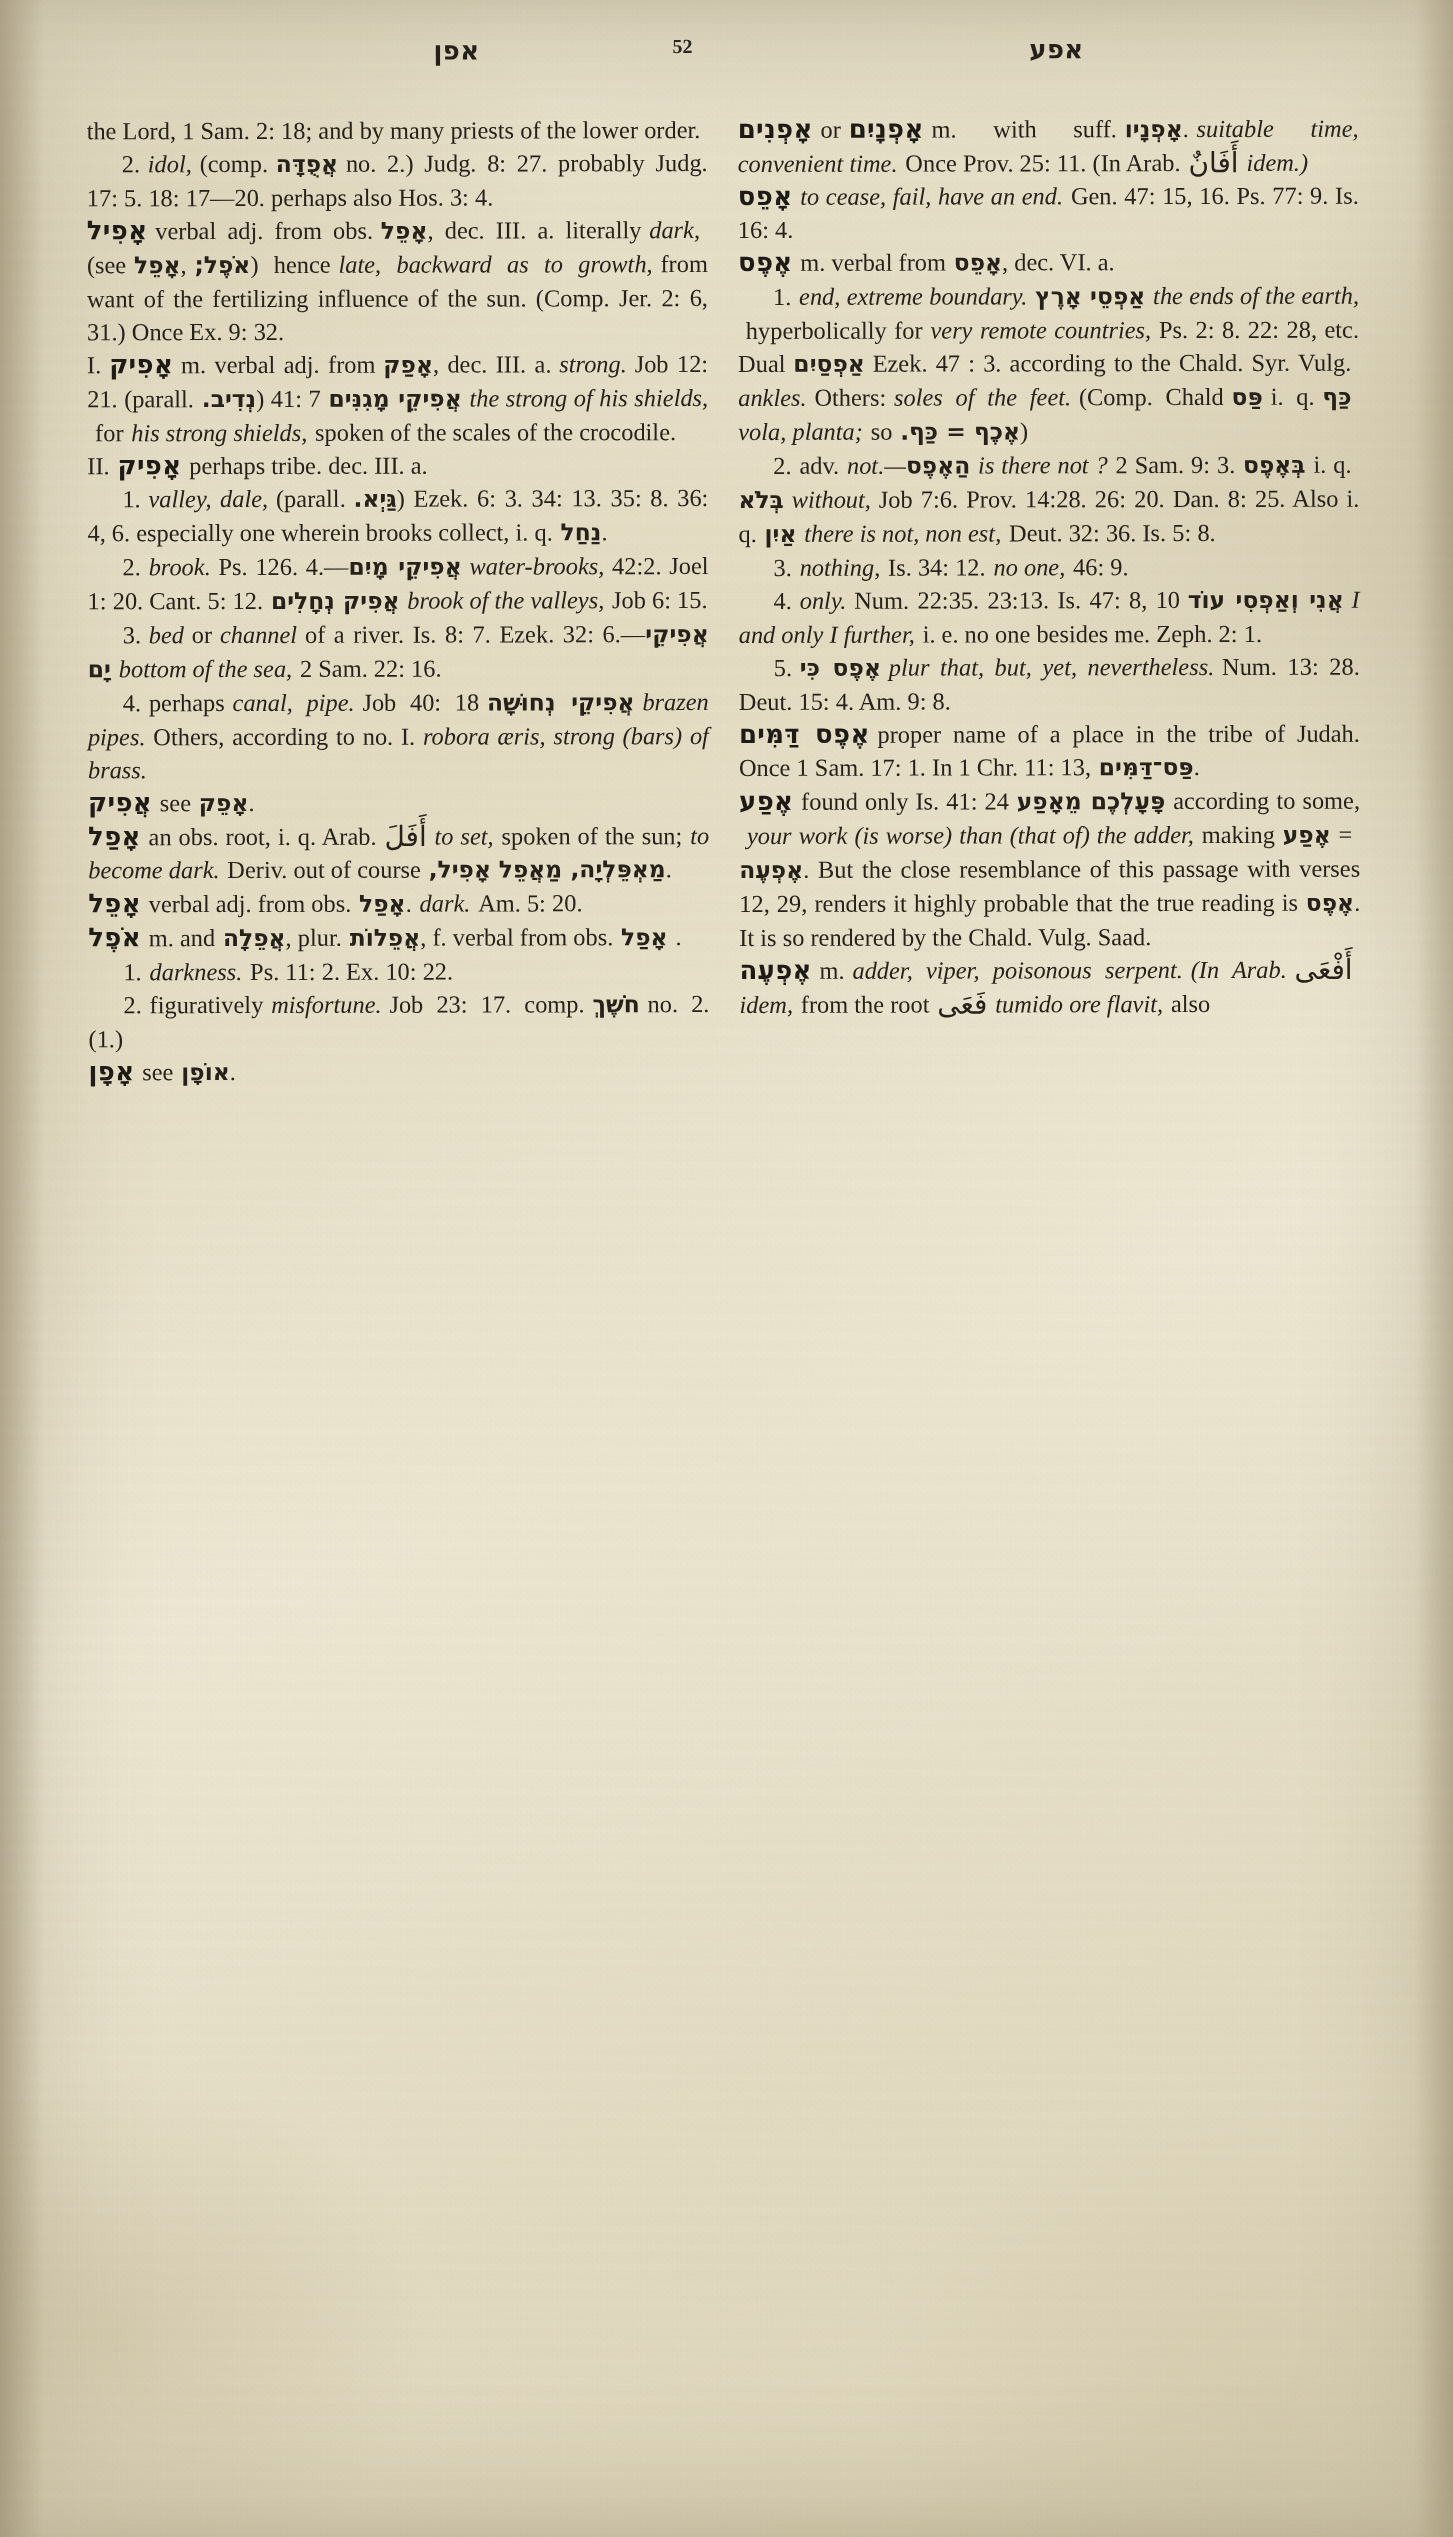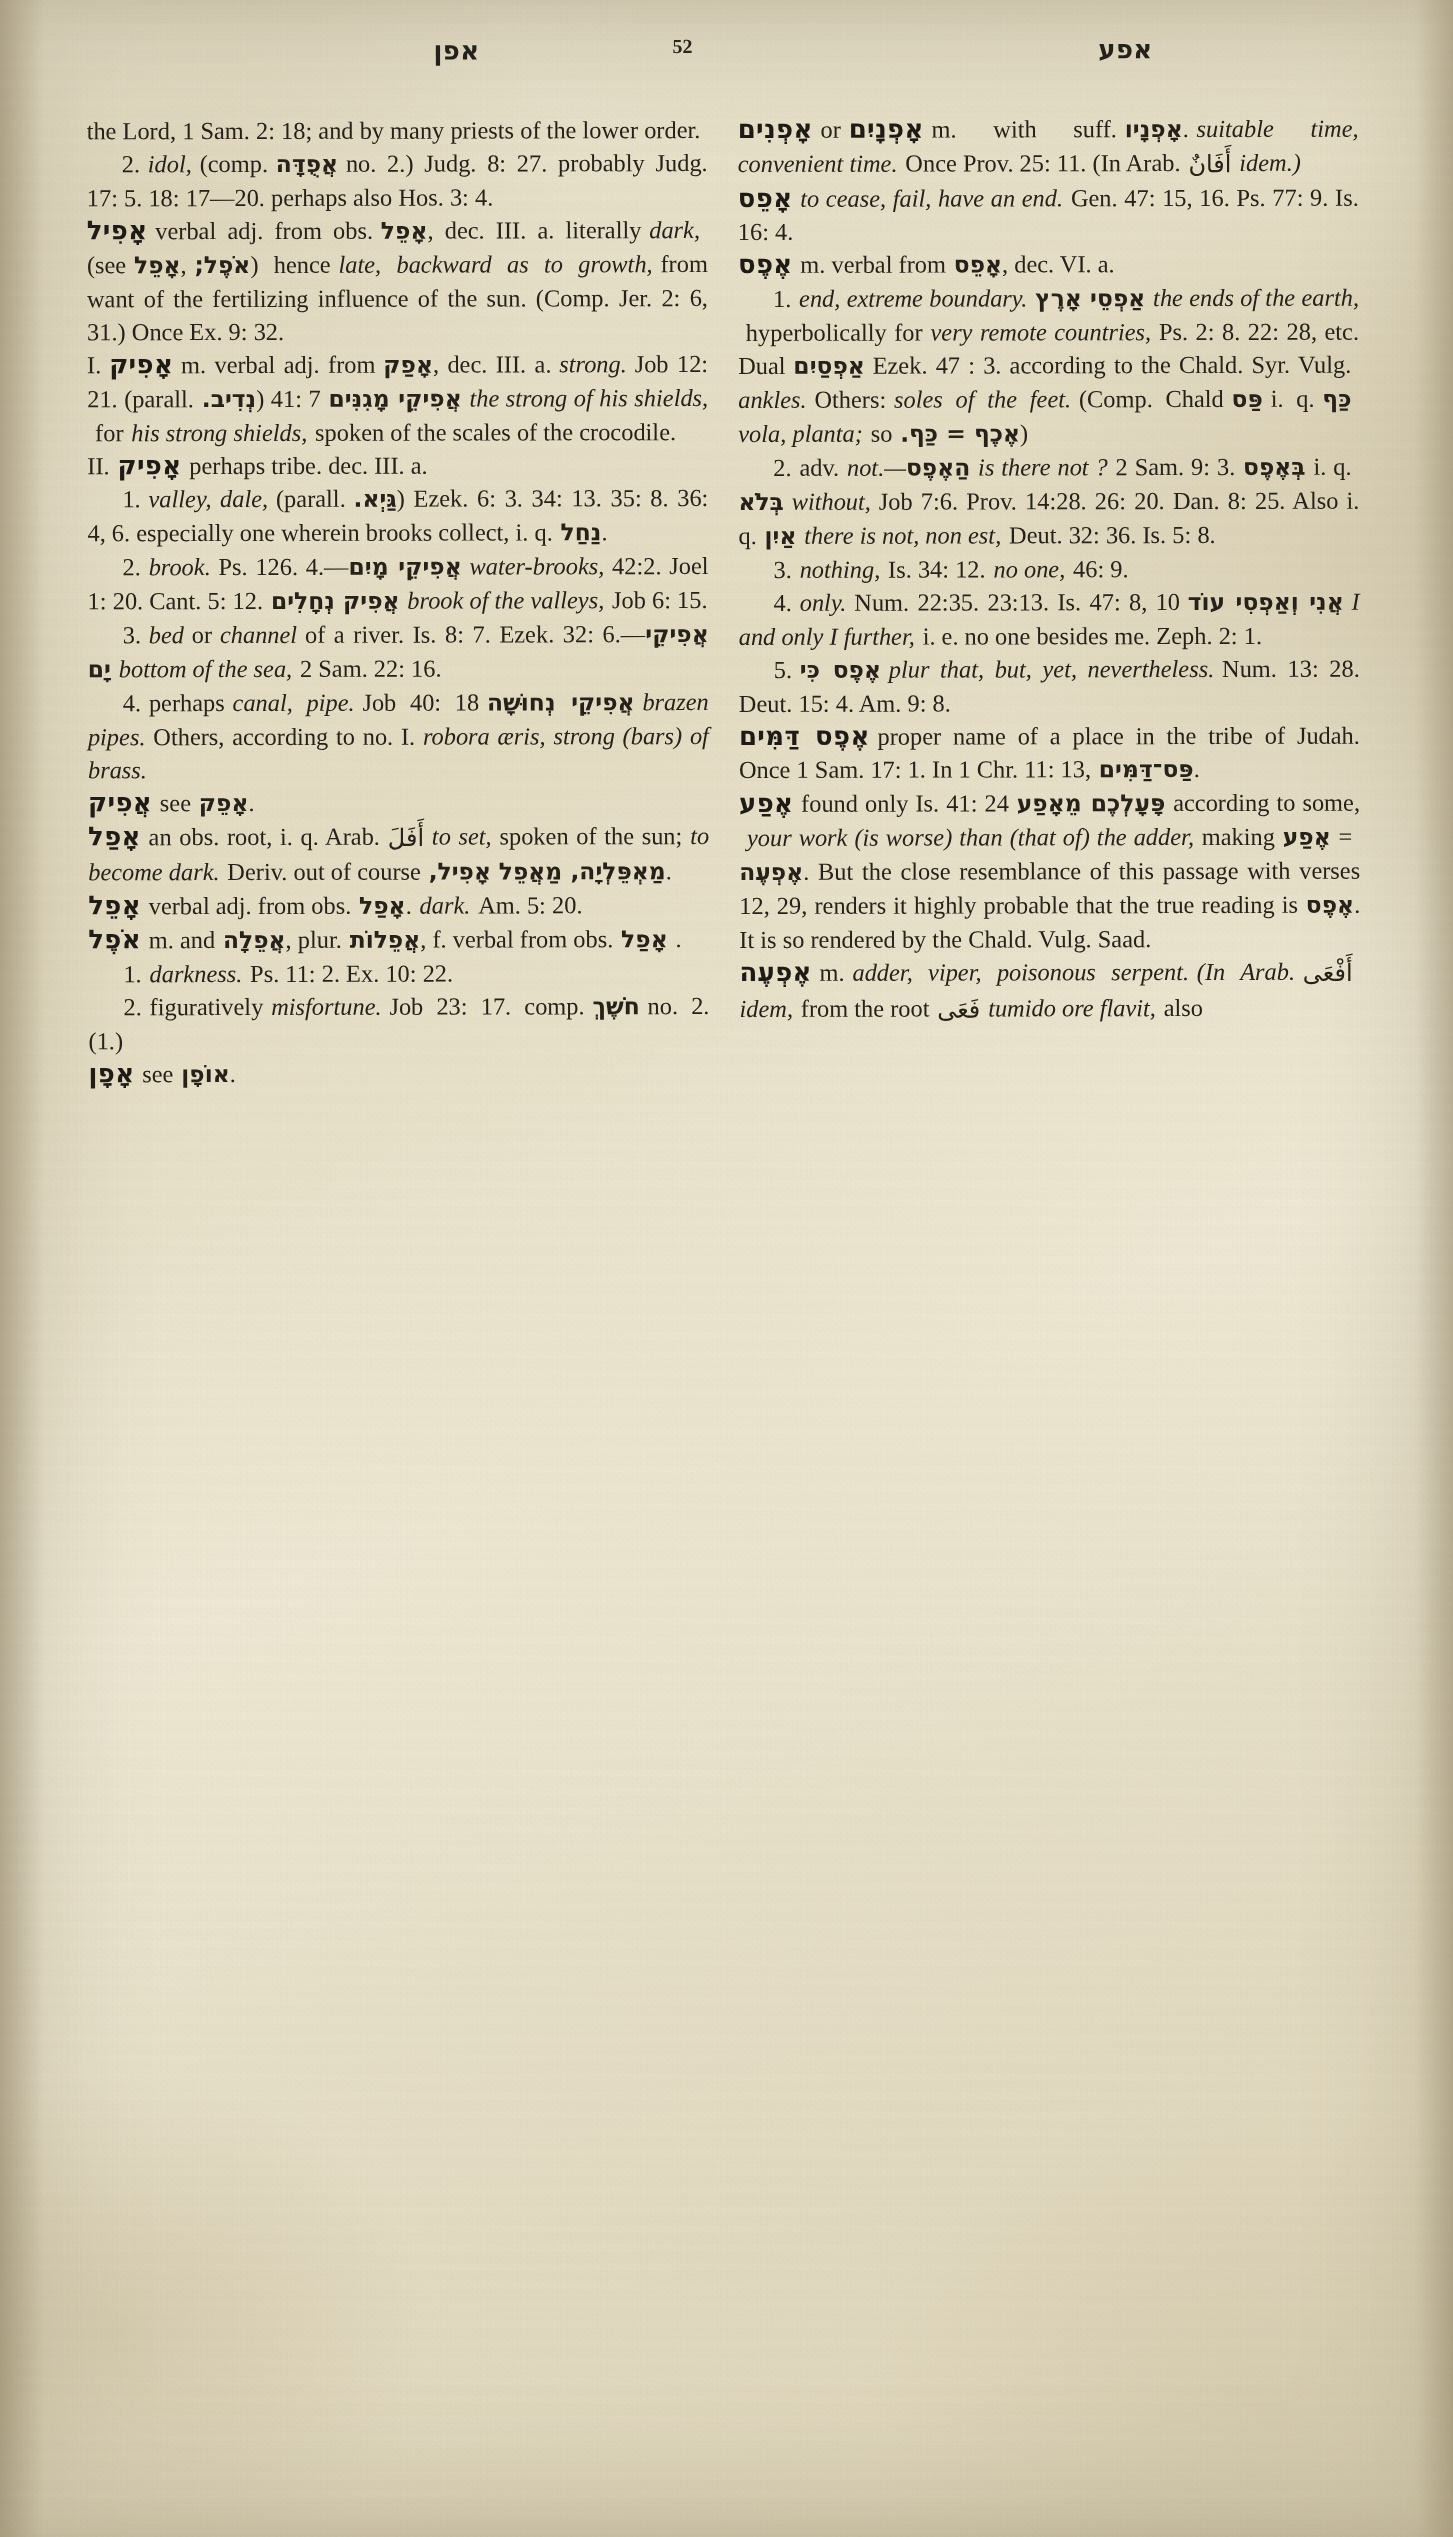--- a/index.html
+++ b/index.html
@@ -57,21 +57,21 @@
     position:absolute;left:0;width:482px;text-align:right;
     font-family:"DejaVu Sans", sans-serif;
     font-weight:bold;font-size:29px;letter-spacing:0.6px;
     color:#23201a;
   }
   .rh-page{
     position:absolute;left:482px;width:406px;text-align:center;
     font-size:20px;font-weight:600;color:#23201a;
   }
   .rh-right{
-    position:absolute;left:906px;width:444px;text-align:center;
+    position:absolute;left:837px;width:444px;text-align:center;
     font-family:"DejaVu Sans", sans-serif;
     font-weight:bold;font-size:29px;letter-spacing:0.6px;
     color:#23201a;
   }
 
   
   .col{
     position:absolute;top:113px;width:621px;
     font-size:24.4px;
     line-height:33px;
@@ -96,21 +96,21 @@
     color:#1e1b16;
   }
   .heb-sm{
     font-family:"DejaVu Sans", sans-serif;
     font-weight:bold;
     font-size:23.4px;
     direction:rtl;unicode-bidi:isolate;
   }
   .ar{
     font-family:"DejaVu Sans", sans-serif;
-    font-size:24px;
+    font-size:28px;
     direction:rtl;unicode-bidi:isolate;
     vertical-align:-1.3px;
   }
   .it{ font-style:italic; }
   .numlbl{ font-style:normal; }
   .entry-num{ font-style:normal; }
   .sp{ display:inline-block;width:.32em; }
 
   
   .skew{ transform:rotate(-0.12deg); transform-origin:50% 50%; }

